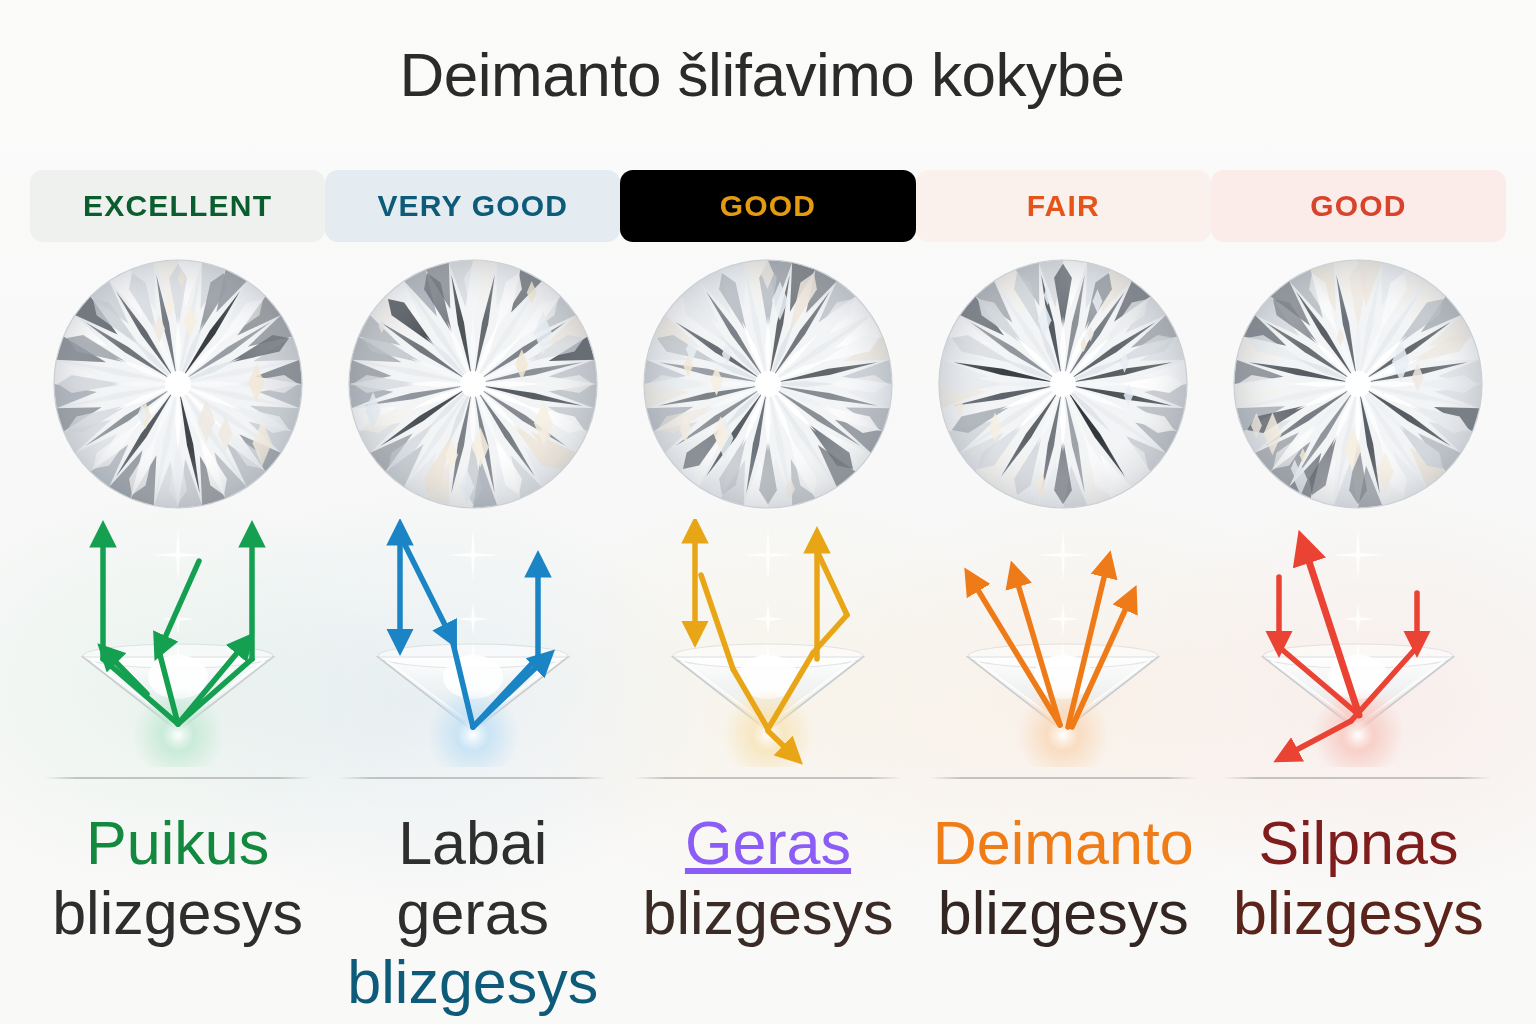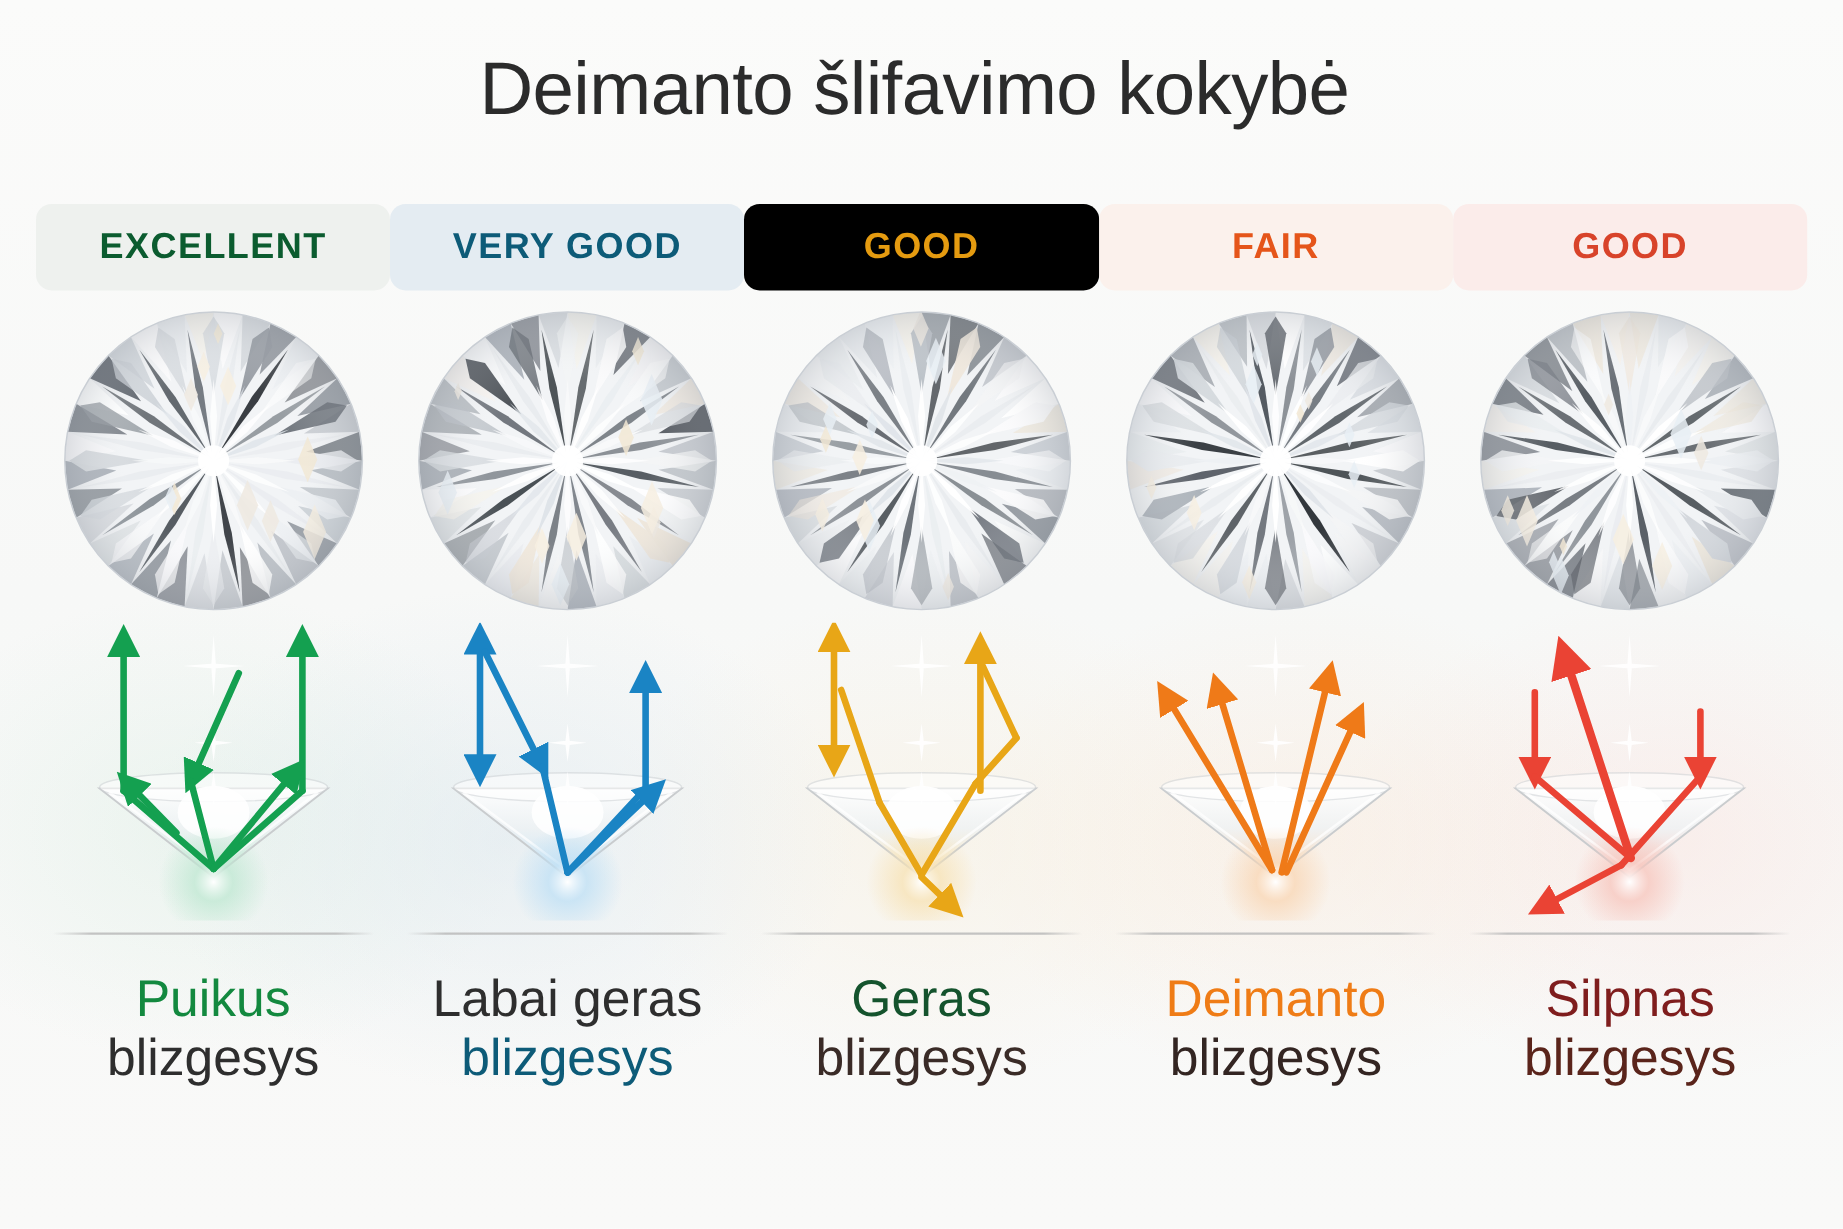--- a/index.html
+++ b/index.html
@@ -83,21 +83,21 @@
     height:2px;
     background:linear-gradient(90deg,rgba(190,190,190,0) 0%,rgba(186,186,186,0.85) 12%,rgba(186,186,186,0.85) 88%,rgba(190,190,190,0) 100%);
     border-radius:2px;
   }
 
   
   .caption {
     margin-top:30px;
     text-align:center;
     line-height:1.14;
-    font-size:43px;
+    font-size:61px;
     font-weight:400;
   }
   .caption .l1 { display:block; }
   .caption .l2 { display:block; }
 </style>
 </head>
 <body>
 
 <div id="stage">
 
@@ -586,21 +586,21 @@
               <polyline points="176,134 210,96" fill="none" stroke="#e8a617" stroke-width="5.5" stroke-linecap="round" stroke-linejoin="round"></polyline>
               <polyline points="210,96 180,32" fill="none" stroke="#e8a617" stroke-width="5.5" stroke-linecap="round" stroke-linejoin="round"></polyline>
               <polyline points="180,32 180,140" fill="none" stroke="#e8a617" stroke-width="5.5" stroke-linecap="round" stroke-linejoin="round"></polyline>
               <polyline points="180,26 180,18" fill="none" stroke="#e8a617" stroke-width="5.5" stroke-linecap="round" stroke-linejoin="round" marker-end="url(#ah2)"></polyline>
               <polyline points="131,212 158,238" fill="none" stroke="#e8a617" stroke-width="5.5" stroke-linecap="round" stroke-linejoin="round" marker-end="url(#ah2)"></polyline>
             </g>
           </svg>
         </div>
       <div class="divider"></div>
       <div class="caption">
-        <span class="l1" style="color: #14532d;">Geras</span>
+        <span class="l1" style="color: #8b5cf6; text-decoration: underline;">Geras</span>
         <span class="l2" style="color: rgb(58, 43, 39);">blizgesys</span>
       </div>
     </div>
 
     <div class="col">
       <div class="badge" style="background: rgb(251, 241, 236); color: rgb(229, 85, 26);">
         <span>FAIR</span>
       </div>
       <div class="gem-wrap">
           <svg viewBox="0 0 254 254">

